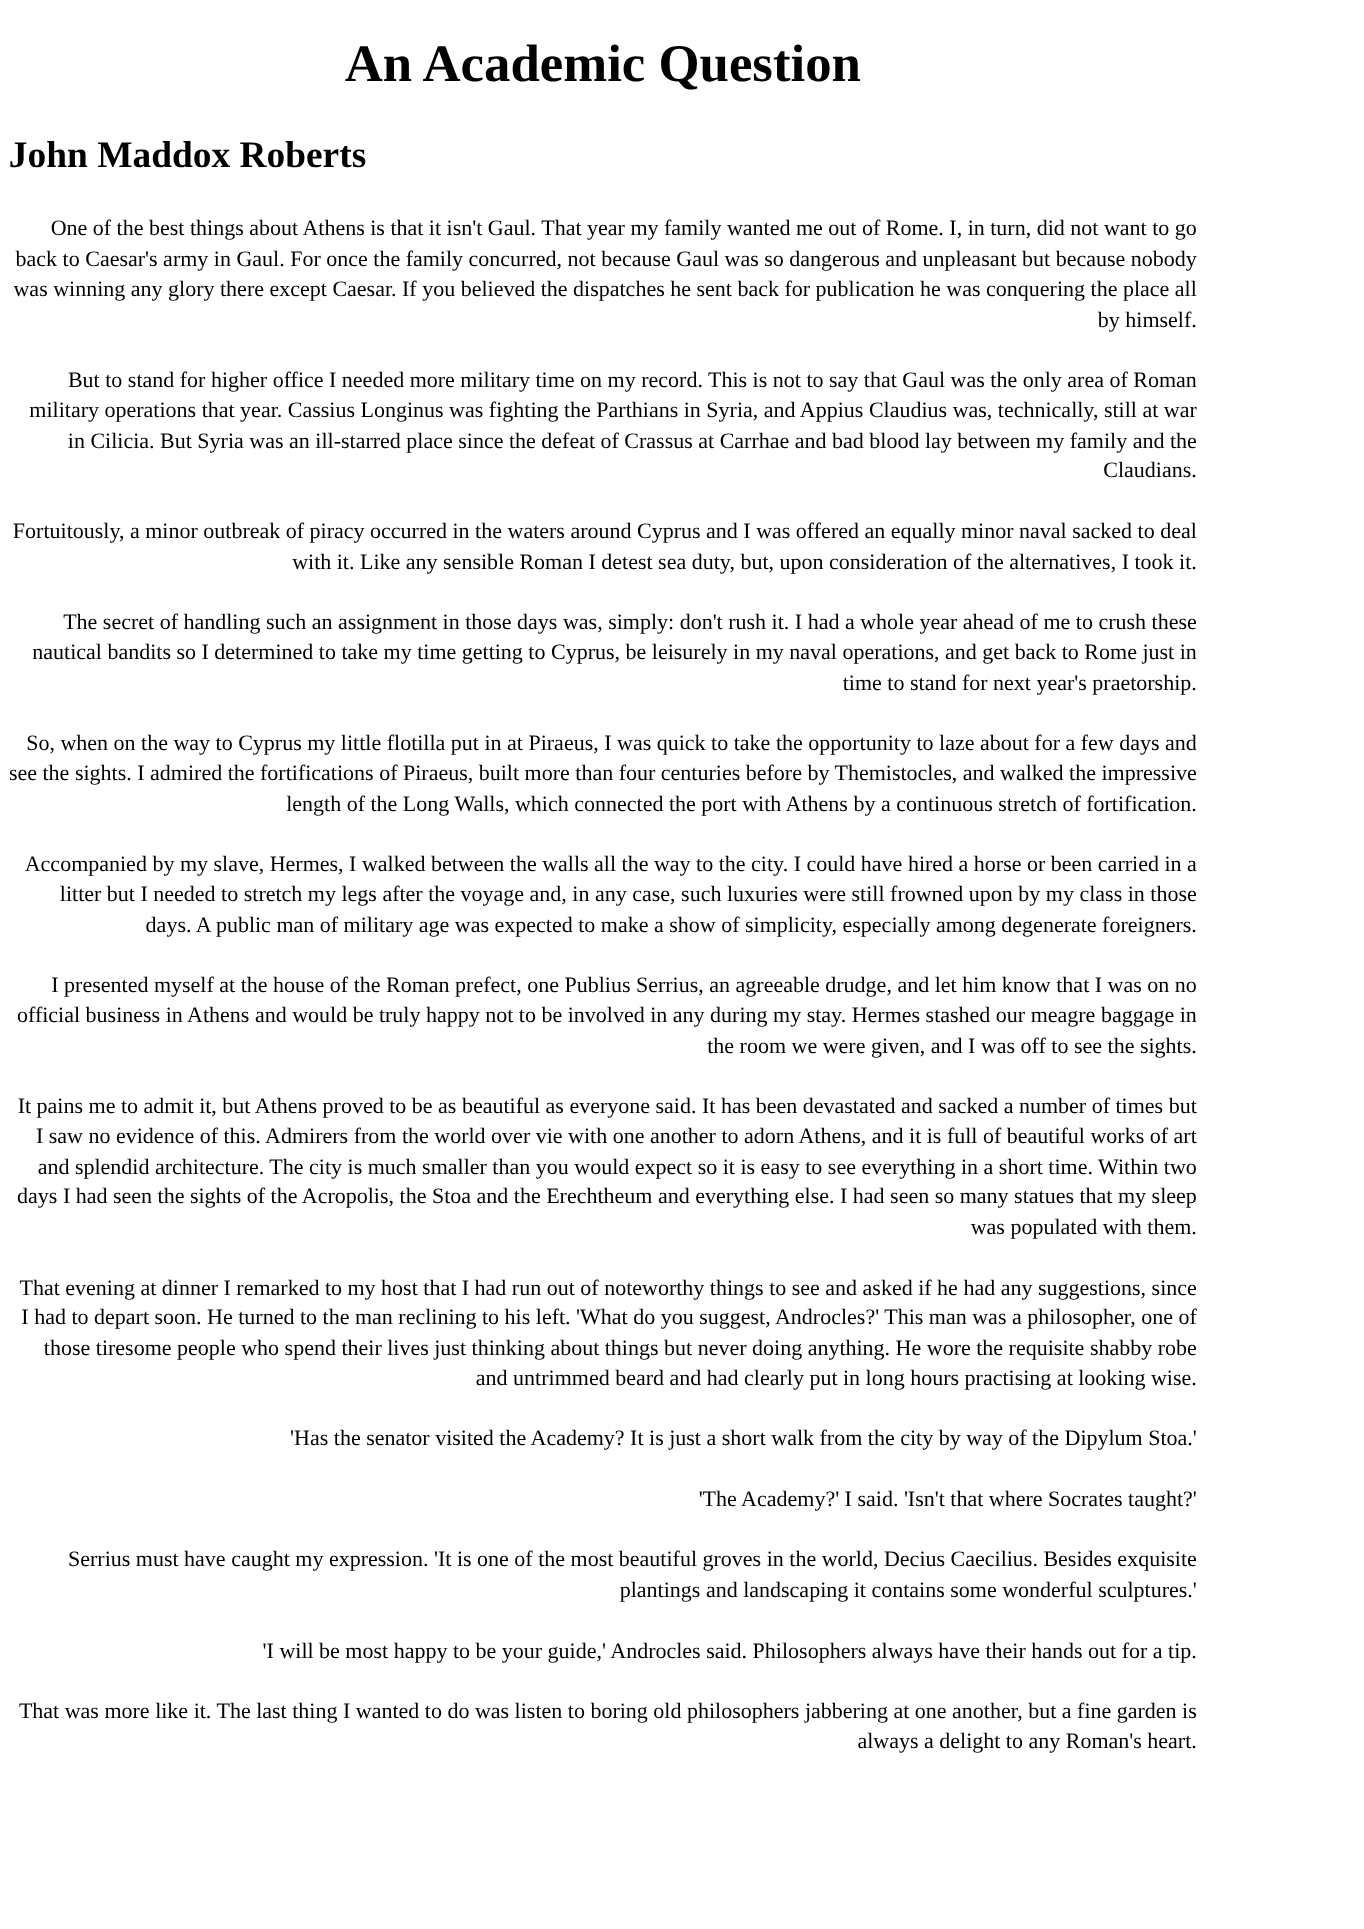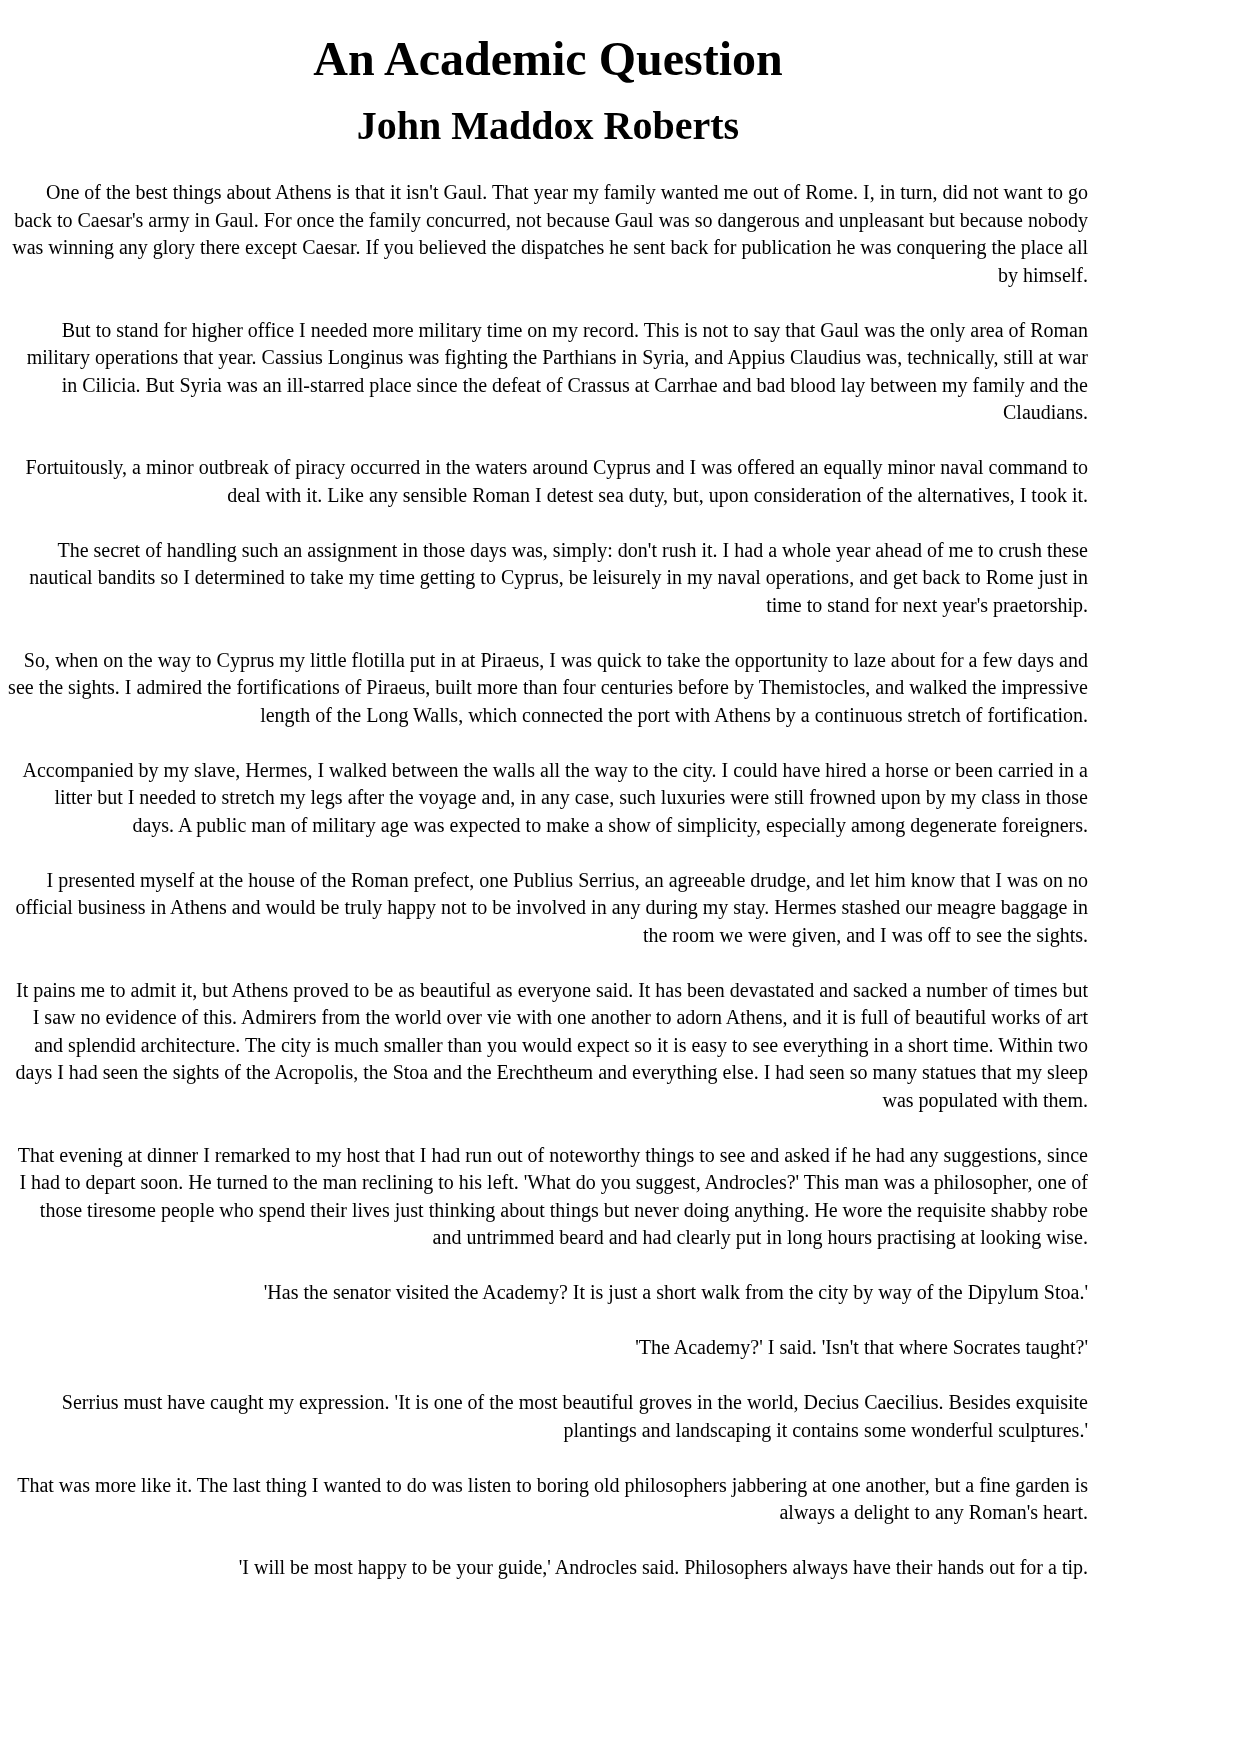--- a/index.html
+++ b/index.html
@@ -21,51 +21,51 @@
     width: 1096px;
   }
   .story-title {
     font-size: 48px;
     line-height: 53px;
     font-weight: bold;
     text-align: center;
     margin: 32px 0 0 0;
   }
   .story-author {
-    font-size: 40px;
+    font-size: 34px;
     line-height: 38px;
     font-weight: bold;
-    text-align: center;
-    margin: 22px 0 0 0;
+    text-align: left;
+    margin: 38px 0 0 0;
   }
   .story-body p {
     margin: 27.5px 0 0 0;
     text-align: right;
   }
   .story-body p.first {
     margin-top: 34px;
   }
 </style>
 </head>
 <body>
 
 <div class="page">
   <h1 class="story-title">An Academic Question</h1>
 
   <h2 class="story-author">John Maddox Roberts</h2>
 
   <div class="story-body">
     <p class="first">One of the best things about Athens is that it isn't Gaul. That year my family wanted me out of Rome. I, in turn, did not want to go back to Caesar's army in Gaul. For once the family concurred, not because Gaul was so dangerous and unpleasant but because nobody was winning any glory there except Caesar. If you believed the dispatches he sent back for publication he was conquering the place all by himself.</p>
     <p>But to stand for higher office I needed more military time on my record. This is not to say that Gaul was the only area of Roman military operations that year. Cassius Longinus was fighting the Parthians in Syria, and Appius Claudius was, technically, still at war in Cilicia. But Syria was an ill-starred place since the defeat of Crassus at Carrhae and bad blood lay between my family and the Claudians.</p>
-    <p>Fortuitously, a minor outbreak of piracy occurred in the waters around Cyprus and I was offered an equally minor naval command to deal with it. Like any sensible Roman I detest sea duty, but, upon consideration of the alternatives, I took it.</p>
+    <p>Fortuitously, a minor outbreak of piracy occurred in the waters around Cyprus and I was offered an equally minor naval sacked to deal with it. Like any sensible Roman I detest sea duty, but, upon consideration of the alternatives, I took it.</p>
     <p>The secret of handling such an assignment in those days was, simply: don't rush it. I had a whole year ahead of me to crush these nautical bandits so I determined to take my time getting to Cyprus, be leisurely in my naval operations, and get back to Rome just in time to stand for next year's praetorship.</p>
     <p>So, when on the way to Cyprus my little flotilla put in at Piraeus, I was quick to take the opportunity to laze about for a few days and see the sights. I admired the fortifications of Piraeus, built more than four centuries before by Themistocles, and walked the impressive length of the Long Walls, which connected the port with Athens by a continuous stretch of fortification.</p>
     <p>Accompanied by my slave, Hermes, I walked between the walls all the way to the city. I could have hired a horse or been carried in a litter but I needed to stretch my legs after the voyage and, in any case, such luxuries were still frowned upon by my class in those days. A public man of military age was expected to make a show of simplicity, especially among degenerate foreigners.</p>
     <p>I presented myself at the house of the Roman prefect, one Publius Serrius, an agreeable drudge, and let him know that I was on no official business in Athens and would be truly happy not to be involved in any during my stay. Hermes stashed our meagre baggage in the room we were given, and I was off to see the sights.</p>
     <p>It pains me to admit it, but Athens proved to be as beautiful as everyone said. It has been devastated and sacked a number of times but I saw no evidence of this. Admirers from the world over vie with one another to adorn Athens, and it is full of beautiful works of art and splendid architecture. The city is much smaller than you would expect so it is easy to see everything in a short time. Within two days I had seen the sights of the Acropolis, the Stoa and the Erechtheum and everything else. I had seen so many statues that my sleep was populated with them.</p>
     <p>That evening at dinner I remarked to my host that I had run out of noteworthy things to see and asked if he had any suggestions, since I had to depart soon. He turned to the man reclining to his left. 'What do you suggest, Androcles?' This man was a philosopher, one of those tiresome people who spend their lives just thinking about things but never doing anything. He wore the requisite shabby robe and untrimmed beard and had clearly put in long hours practising at looking wise.</p>
     <p>'Has the senator visited the Academy? It is just a short walk from the city by way of the Dipylum Stoa.'</p>
     <p>'The Academy?' I said. 'Isn't that where Socrates taught?'</p>
     <p>Serrius must have caught my expression. 'It is one of the most beautiful groves in the world, Decius Caecilius. Besides exquisite plantings and landscaping it contains some wonderful sculptures.'</p>
+    <p>'I will be most happy to be your guide,' Androcles said. Philosophers always have their hands out for a tip.</p>
     <p>That was more like it. The last thing I wanted to do was listen to boring old philosophers jabbering at one another, but a fine garden is always a delight to any Roman's heart.</p>
-    <p>'I will be most happy to be your guide,' Androcles said. Philosophers always have their hands out for a tip.</p>
   </div>
 </div>
 
 </body></html>

